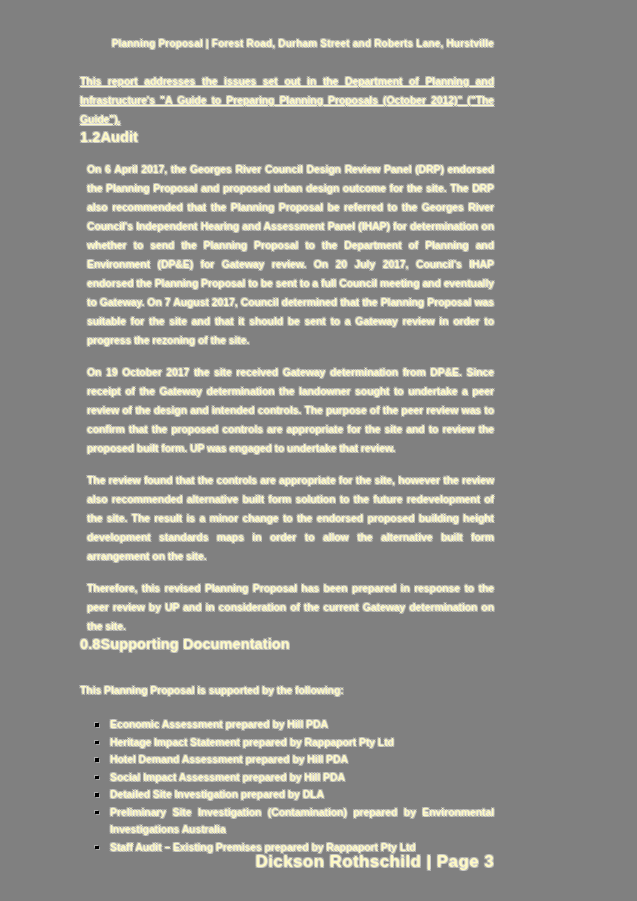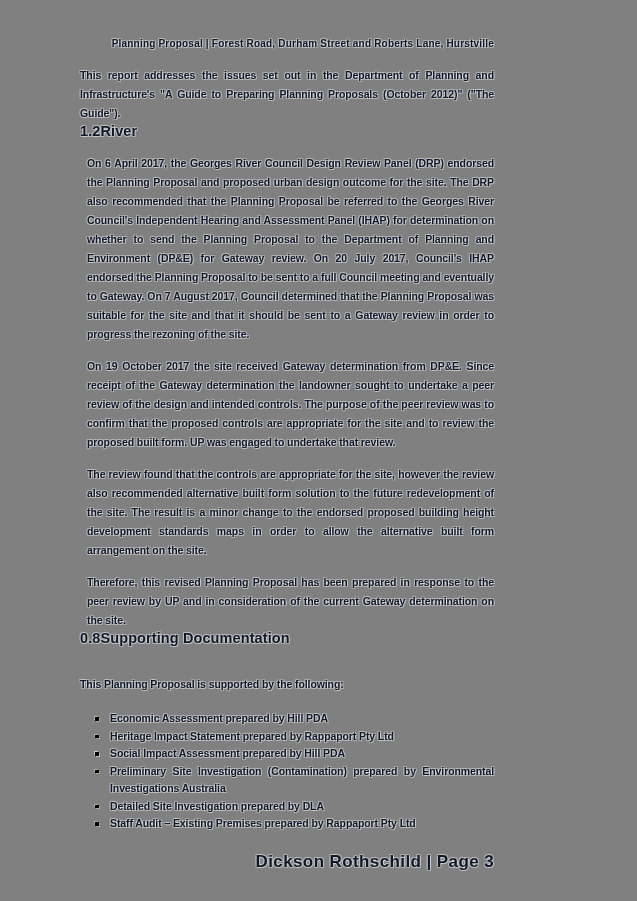--- a/index.html
+++ b/index.html
@@ -3,21 +3,21 @@
 <meta charset="utf-8">
 <style>
   html, body { margin: 0; padding: 0; background: #808080; }
   .page {
     position: relative;
     width: 565px;
     height: 901px;
     background: #808080;
     font-family: "Liberation Sans", "DejaVu Sans", sans-serif;
     font-weight: 700;
-    color: #0f172a;
+    color: #fef9c3;
     overflow: hidden;
     box-sizing: border-box;
     padding: 38px 71px 0 80px;
   }
   .halo {
     text-shadow:
       1px 1px 0 rgba(255,255,255,0.42),
       -1px 1px 0 rgba(255,255,255,0.30),
       1px -1px 0 rgba(255,255,255,0.30),
       -1px -1px 0 rgba(255,255,255,0.36);
@@ -29,21 +29,21 @@
     line-height: 12px;
   }
   .body-text {
     margin: 0;
     font-size: 10.5px;
     letter-spacing: -0.1px;
     line-height: 19px;
     text-align: justify;
     text-align-last: left;
   }
-  .intro { margin-top: 16px; }
+  .intro { margin-top: 22px; text-decoration: underline; }
   .para { margin-top: 13px; margin-left: 7px; }
   h2.heading {
     margin: 0;
     font-size: 14.5px;
     line-height: 17px;
     letter-spacing: 0.1px;
   }
   .heading-12 { margin-top: 30px; }
   .heading-13 { margin-top: 26px; }
   .h-num { display: inline-block; }
@@ -84,39 +84,39 @@
 </head>
 <body>
 
 <div class="page">
 
   <div class="page-header halo">Planning Proposal | Forest Road, Durham Street and Roberts Lane, Hurstville</div>
 
   <p class="body-text intro halo">This report addresses the issues set out in the Department of Planning and Infrastructure's "A Guide to Preparing Planning Proposals (October 2012)" ("The Guide").</p>
 
   <h2 class="heading heading-12 halo">
-    <span class="h-num">1.2</span><span class="h-title">River</span>
+    <span class="h-num">1.2</span><span class="h-title">Audit</span>
   </h2>
 
   <p class="body-text para first-para halo">On 6 April 2017, the Georges River Council Design Review Panel (DRP) endorsed the Planning Proposal and proposed urban design outcome for the site. The DRP also recommended that the Planning Proposal be referred to the Georges River Council's Independent Hearing and Assessment Panel (IHAP) for determination on whether to send the Planning Proposal to the Department of Planning and Environment (DP&amp;E) for Gateway review. On 20 July 2017, Council's IHAP endorsed the Planning Proposal to be sent to a full Council meeting and eventually to Gateway. On 7 August 2017, Council determined that the Planning Proposal was suitable for the site and that it should be sent to a Gateway review in order to progress the rezoning of the site.</p>
   <p class="body-text para halo">On 19 October 2017 the site received Gateway determination from DP&amp;E. Since receipt of the Gateway determination the landowner sought to undertake a peer review of the design and intended controls. The purpose of the peer review was to confirm that the proposed controls are appropriate for the site and to review the proposed built form. UP was engaged to undertake that review.</p>
   <p class="body-text para halo">The review found that the controls are appropriate for the site, however the review also recommended alternative built form solution to the future redevelopment of the site. The result is a minor change to the endorsed proposed building height development standards maps in order to allow the alternative built form arrangement on the site.</p>
   <p class="body-text para halo">Therefore, this revised Planning Proposal has been prepared in response to the peer review by UP and in consideration of the current Gateway determination on the site.</p>
 
   <h2 class="heading heading-13 halo">
     <span class="h-num">0.8</span><span class="h-title">Supporting Documentation</span>
   </h2>
 
   <p class="body-text lead halo">This Planning Proposal is supported by the following:</p>
 
   <ul class="bullet-list">
     <li class="halo"><span class="bullet-marker"></span><span>Economic Assessment prepared by Hill PDA</span></li>
     <li class="halo"><span class="bullet-marker"></span><span>Heritage Impact Statement prepared by Rappaport Pty Ltd</span></li>
-    <li class="halo"><span class="bullet-marker"></span></li>
+    <li class="halo"><span class="bullet-marker"></span><span>Hotel Demand Assessment prepared by Hill PDA</span></li>
     <li class="halo"><span class="bullet-marker"></span><span>Social Impact Assessment prepared by Hill PDA</span></li>
+    <li class="halo"><span class="bullet-marker"></span><span>Detailed Site Investigation prepared by DLA</span></li>
     <li class="halo"><span class="bullet-marker"></span><span>Preliminary Site Investigation (Contamination) prepared by Environmental Investigations Australia</span></li>
-    <li class="halo"><span class="bullet-marker"></span><span>Detailed Site Investigation prepared by DLA</span></li>
     <li class="halo"><span class="bullet-marker"></span><span>Staff Audit – Existing Premises prepared by Rappaport Pty Ltd</span></li>
   </ul>
 
   <div class="page-footer halo">Dickson Rothschild | Page 3</div>
 
 </div>
 
 </body></html>

